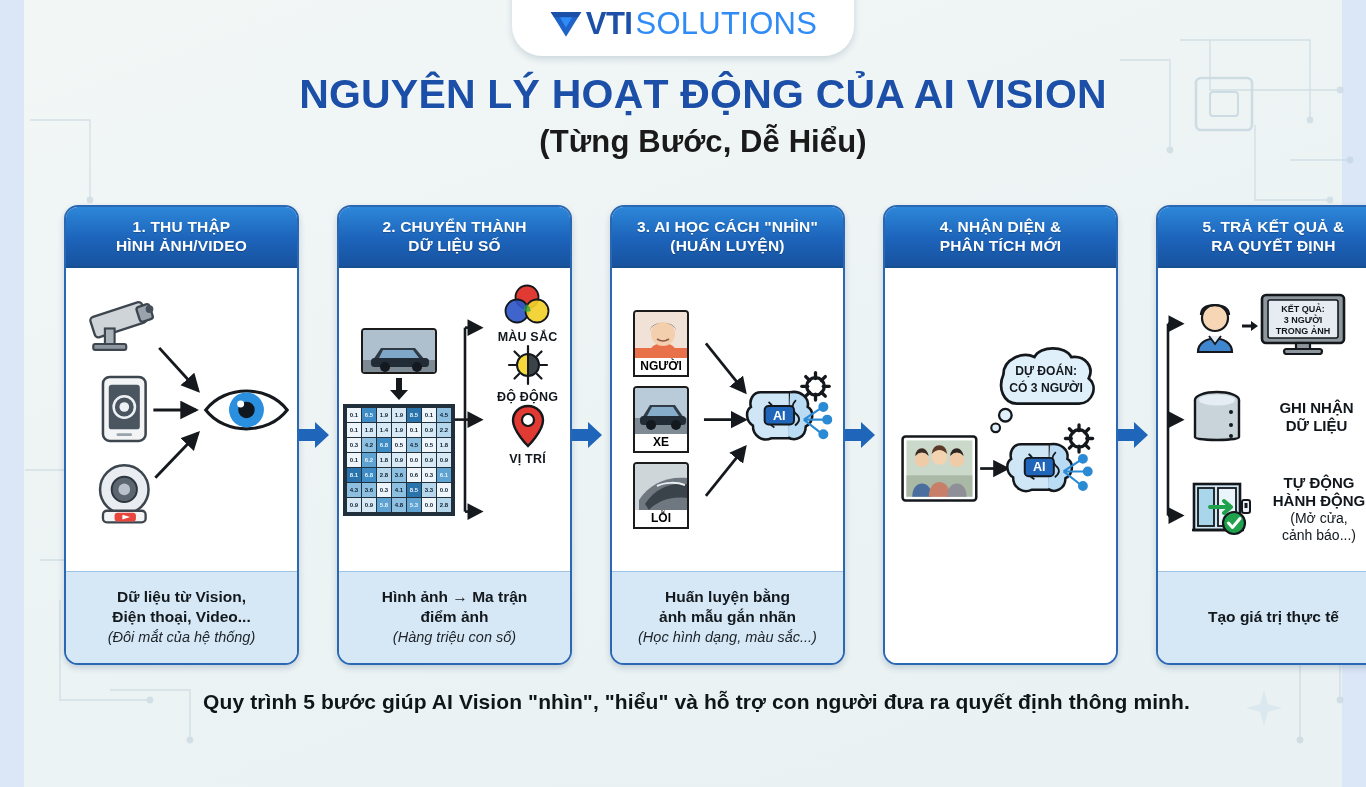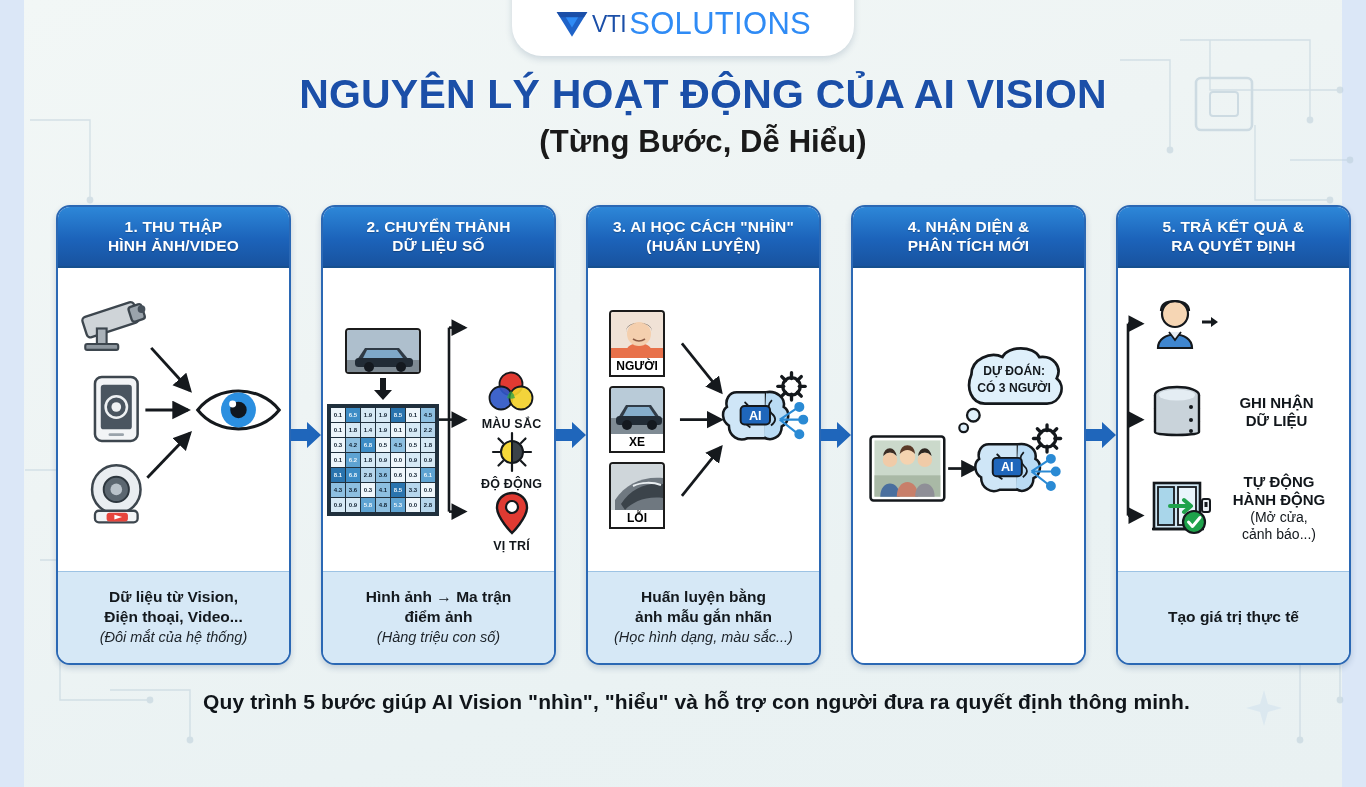--- a/index.html
+++ b/index.html
@@ -29,21 +29,21 @@
     background: #ffffff;
     border-radius: 0 0 30px 30px;
     box-shadow: 0 3px 7px rgba(40,70,110,.18);
     display: flex; align-items: flex-end; justify-content: center;
     padding-bottom: 14px;
     z-index: 40;
   }
   .logo-row { display: flex; align-items: center; gap: 3px; }
   .logo-mark { width: 34px; height: 30px; display:block; }
   .logo-vti {
-    font-size: 23px; font-weight: 400; letter-spacing: -.5px;
+    font-size: 31px; font-weight: 700; letter-spacing: -.5px;
     color: #1b4fa8; font-family: "Liberation Sans", sans-serif;
   }
   .logo-sol {
     font-size: 31px; font-weight: 500; letter-spacing: .3px;
     color: #2f8bf5; font-family: "Liberation Sans", sans-serif;
     position: relative;
   }
 
   
   .title-wrap { position: absolute; left: 0; right: 0; top: 72px; text-align: center; z-index: 10; margin-left: 40px; }
@@ -66,20 +66,21 @@
     z-index: 12;
   }
   .card {
     width: 235px; flex: 0 0 235px;
     background: #ffffff;
     border: 2px solid #2b68b4;
     border-radius: 14px;
     display: flex; flex-direction: column;
     box-shadow: 0 3px 6px rgba(25,60,110,.20);
     overflow: hidden;
+    margin-left: 8px;
   }
   .card-head {
     background: linear-gradient(180deg,#2d87d8 0%,#1c63ba 55%,#18539f 100%);
     color: #ffffff;
     text-align: center;
     padding: 10px 6px 10px;
     font-size: 15.5px; font-weight: 700; line-height: 1.25;
     letter-spacing: .2px;
     border-bottom: 2px solid #16508f;
     text-shadow: 0 1px 1px rgba(0,0,0,.25);
@@ -350,21 +351,21 @@
             <path d="M10 140 H26" marker-end="url(#ah2)"></path>
             <path d="M10 232 H26" marker-end="url(#ah2)"></path>
           </g>
           <defs>
             <marker id="ah2" markerWidth="7" markerHeight="7" refX="5.2" refY="3.2" orient="auto">
               <path d="M0 0 L6.2 3.2 L0 6.4 Z" fill="#15191d"></path>
             </marker>
           </defs>
         </svg>
 
-        <div style="flex:1 1 auto; display:flex; flex-direction:column; justify-content:flex-end; align-items:center; padding:12px 2px 14px;">
+        <div style="flex:1 1 auto; display:flex; flex-direction:column; justify-content:flex-start; align-items:center; padding:12px 2px 14px;">
 
           <div style="text-align:center;">
             <svg width="52" height="42" viewBox="0 0 52 42">
               <circle cx="26" cy="13" r="11.5" fill="#e03a32" stroke="#14181c" stroke-width="1.8"></circle>
               <circle cx="16" cy="27" r="11.5" fill="#2f57c7" fill-opacity=".92" stroke="#14181c" stroke-width="1.8"></circle>
               <circle cx="36" cy="27" r="11.5" fill="#f2d02a" fill-opacity=".92" stroke="#14181c" stroke-width="1.8"></circle>
               <path d="M26 20 a11.5 11.5 0 0 1 4 7 a11.5 11.5 0 0 1 -8 0 a11.5 11.5 0 0 1 4 -7Z" fill="#2aa24a" opacity=".75"></path>
             </svg>
             <div class="lbl">MÀU SẮC</div>
           </div>
@@ -629,20 +630,31 @@
           <div style="display:flex; align-items:center; gap:2px;">
             <svg width="50" height="56" viewBox="0 0 50 56">
               <circle cx="25" cy="20" r="13" fill="#f6d6b4" stroke="#14181c" stroke-width="2.2"></circle>
               <path d="M11 17 C11 4 39 4 39 17 C39 10 33 7 25 7 C17 7 11 10 11 17Z" fill="#2b2e38" stroke="#14181c" stroke-width="2.2"></path>
               <path d="M8 54 C8 36 42 36 42 54 Z" fill="#3f86cf" stroke="#14181c" stroke-width="2.2"></path>
               <path d="M19 38 L25 46 L31 38" fill="#e7eef5" stroke="#14181c" stroke-width="1.8"></path>
             </svg>
             <svg width="16" height="16" viewBox="0 0 16 16">
               <path d="M0 6.5 H9 V3 L16 8 L9 13 V9.5 H0 Z" fill="#15191d"></path>
             </svg>
+            <div style="text-align:center;">
+              <svg width="86" height="62" viewBox="0 0 86 62">
+                <rect x="2" y="2" width="82" height="48" rx="4" fill="#8e979e" stroke="#14181c" stroke-width="2.6"></rect>
+                <rect x="8" y="7" width="70" height="38" rx="2" fill="#e6ecf1" stroke="#14181c" stroke-width="1.6"></rect>
+                <rect x="36" y="50" width="14" height="7" fill="#8e979e" stroke="#14181c" stroke-width="2.2"></rect>
+                <rect x="24" y="56" width="38" height="5" rx="2.4" fill="#8e979e" stroke="#14181c" stroke-width="2.2"></rect>
+                <text x="43" y="19" font-size="9" font-weight="bold" fill="#12171c" text-anchor="middle" font-family="Liberation Sans, sans-serif">KẾT QUẢ:</text>
+                <text x="43" y="30" font-size="9" font-weight="bold" fill="#12171c" text-anchor="middle" font-family="Liberation Sans, sans-serif">3 NGƯỜI</text>
+                <text x="43" y="41" font-size="9" font-weight="bold" fill="#12171c" text-anchor="middle" font-family="Liberation Sans, sans-serif">TRONG ẢNH</text>
+              </svg>
+            </div>
           </div>
 
           <div style="display:flex; align-items:center; gap:8px;">
             <svg width="54" height="56" viewBox="0 0 54 56">
               <g stroke="#14181c" stroke-width="2.4" fill="#c9d3da">
                 <ellipse cx="27" cy="11" rx="22" ry="8"></ellipse>
                 <path d="M5 11 V24 C5 28 49 28 49 24 V11"></path>
                 <path d="M5 24 V37 C5 41 49 41 49 37 V24"></path>
                 <path d="M5 37 V48 C5 52 49 52 49 48 V37"></path>
               </g>

